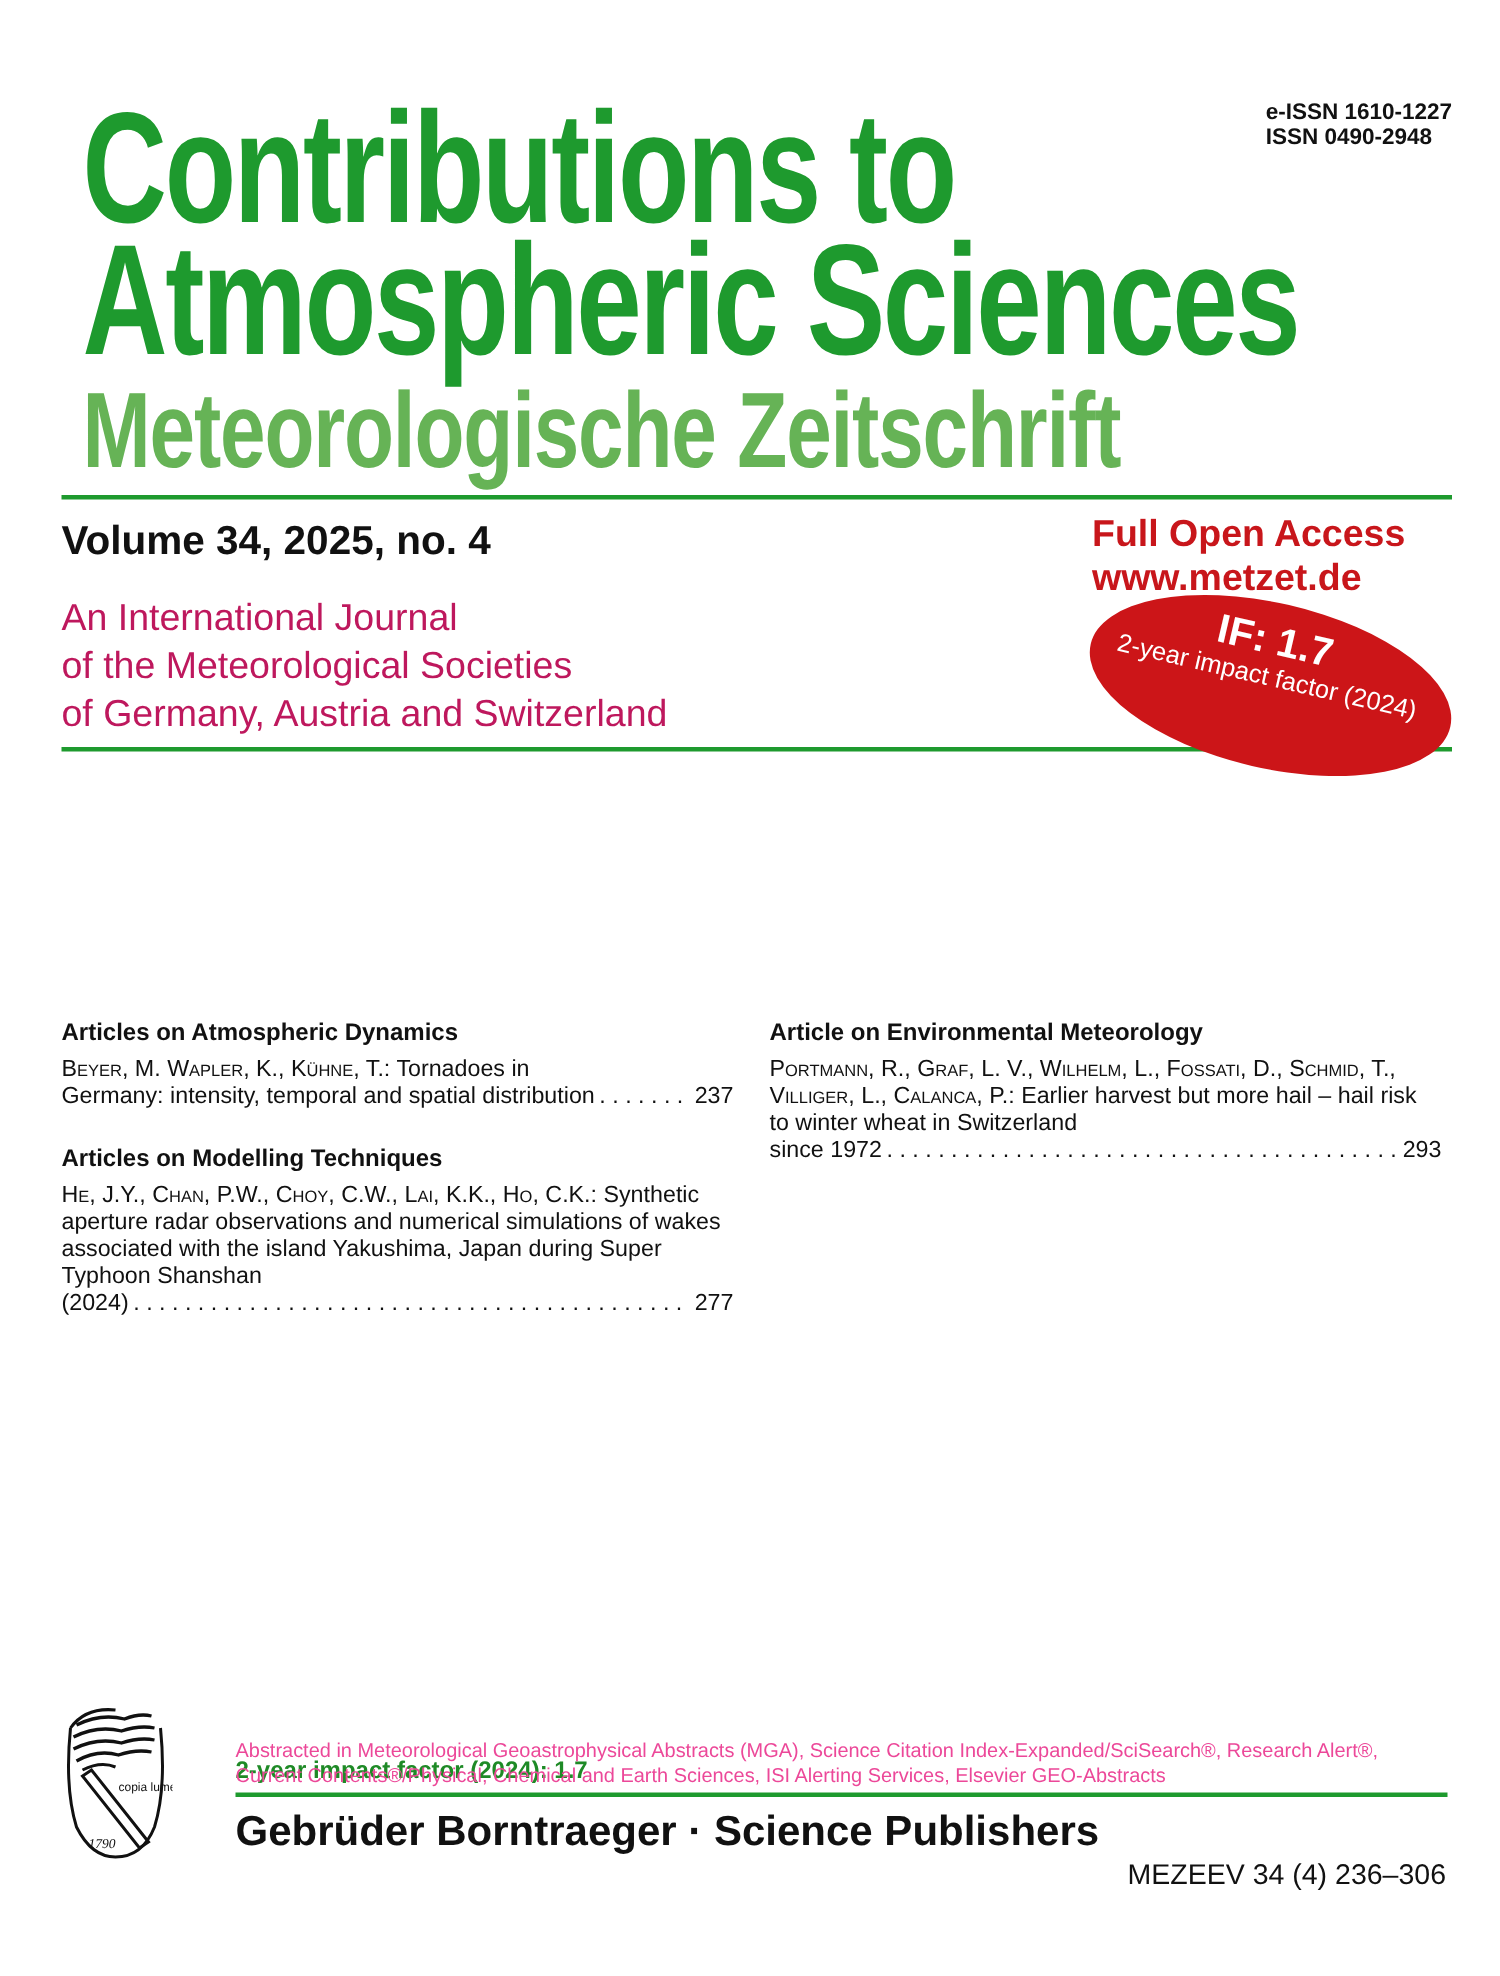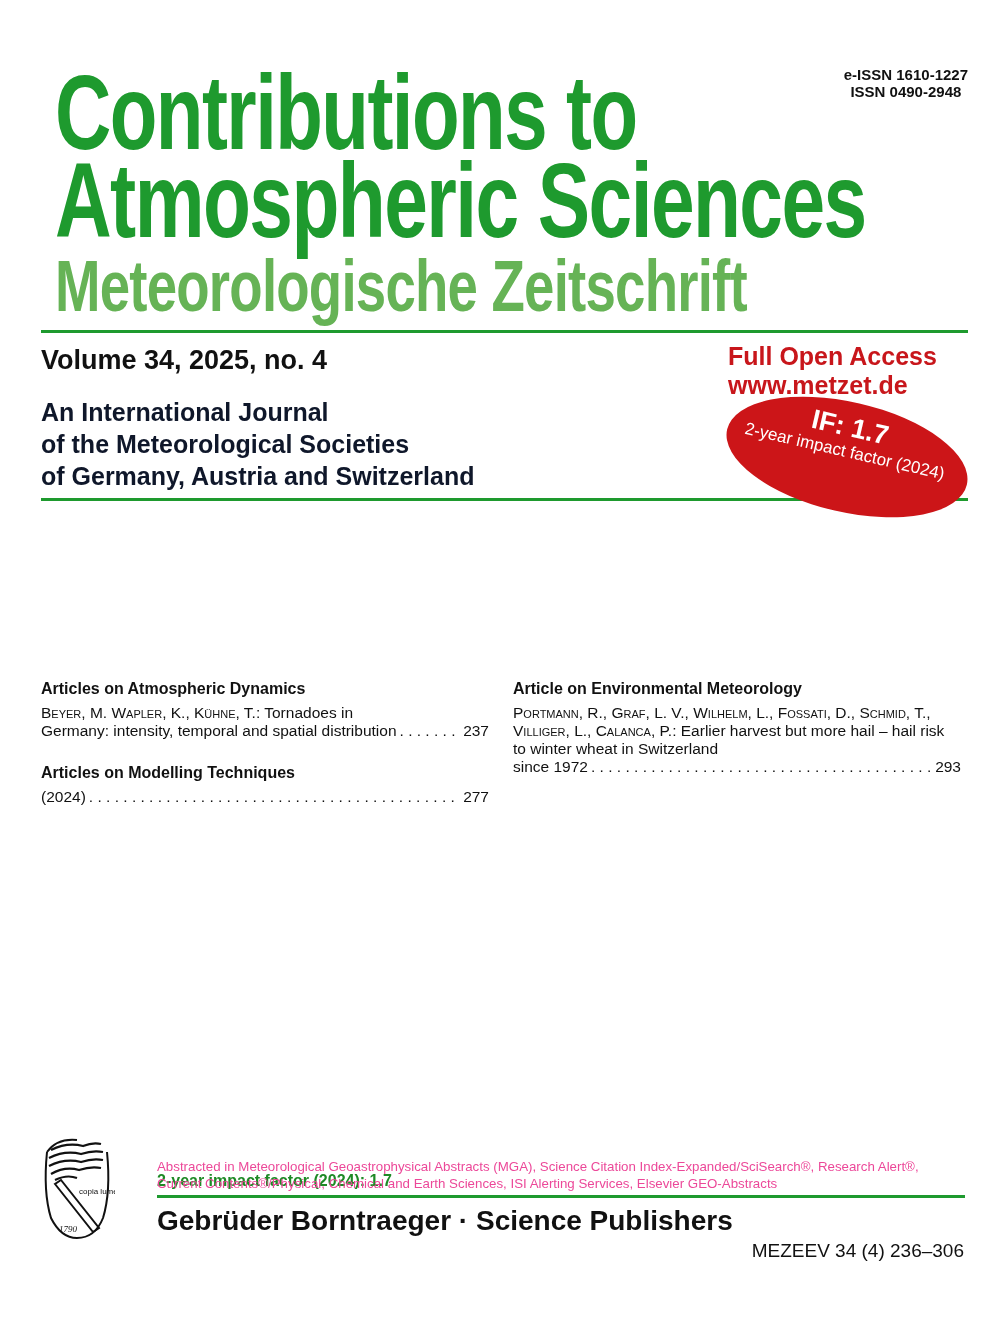--- a/index.html
+++ b/index.html
@@ -1,28 +1,28 @@
 <!DOCTYPE html>
 <html><head>
 <meta charset="utf-8">
 <style>
   html, body { margin: 0; padding: 0; }
   body { width: 1000px; height: 1317px; background: #ffffff; position: relative; overflow: hidden; font-family: "Liberation Sans", sans-serif; color: #111; }
   .abs { position: absolute; }
-  .issn { right: 32px; top: 66px; text-align: center; font-weight: bold; font-size: 15px; line-height: 17px; color: #111; font-family: "Liberation Sans", sans-serif; }
+  .issn { right: 32px; top: 66px; text-align: left; font-weight: bold; font-size: 15px; line-height: 17px; color: #111; font-family: "Liberation Sans", sans-serif; }
   .title-line { left: 55px; font-family: "Liberation Sans", sans-serif; font-weight: bold; color: #1e9a2e; letter-spacing: -2px; white-space: nowrap; transform-origin: left top; }
   .t1 { top: 60px; font-size: 100px; line-height: 100px; transform: scaleX(0.78) scaleY(1.05); }
   .t2 { top: 148px; font-size: 100px; line-height: 100px; transform: scaleX(0.785) scaleY(1.05); }
   .t3 { top: 251px; font-size: 70px; line-height: 70px; color: #66b356; transform: scaleX(0.78) scaleY(1.02); letter-spacing: -1px; }
   .rule { background: #1e9a2e; height: 3px; }
   .r1 { left: 41px; top: 330px; width: 927px; }
   .r2 { left: 41px; top: 498px; width: 927px; }
   .r3 { left: 157px; top: 1195px; width: 808px; }
   .volume { left: 41px; top: 345px; font-size: 27px; font-weight: bold; color: #111; }
-  .intl { left: 41px; top: 396px; font-size: 25px; line-height: 32px; color: #0f172a; font-weight: bold; }
+  .intl { left: 41px; top: 396px; font-size: 25px; line-height: 32px; color: #be185d; }
   .foa { left: 728px; top: 342px; width: 230px; text-align: left; color: #c8161b; font-weight: bold; font-size: 25px; line-height: 29px; }
   .ellipse { left: 724px; top: 402px; width: 246px; height: 110px; border-radius: 50%; background: #cc1518; transform: rotate(13deg); }
   .ellipse-text { left: 728px; top: 412px; width: 240px; color: #fff; text-align: center; transform: rotate(13deg); }
   .if-big { font-size: 27px; font-weight: bold; line-height: 30px; }
   .if-small { font-size: 17px; line-height: 20px; }
   .col { font-size: 15.5px; line-height: 18px; color: #111; }
   .colL { left: 41px; top: 656px; width: 448px; }
   .colR { left: 513px; top: 656px; width: 448px; }
   .sec-head { font-weight: bold; font-size: 16px; margin-bottom: 6px; margin-top: 24px; }
   .entry { margin-bottom: 6px; }
@@ -80,20 +80,21 @@
         <span class="txt">Germany: intensity, temporal and spatial distribution</span>
         <span class="dots"></span>
         <span class="pg">237</span>
       </div>
   </div>
   <div class="entry">
   </div>
 
   <div class="sec-head">Articles on Modelling Techniques</div>
   <div class="entry">
+    <div><span class="sc">He, J.Y., Chan, P.W., Choy, C.W., Lai, K.K., Ho, C.K.:</span> <span>Synthetic aperture radar observations and numerical simulations of wakes associated with the island Yakushima, Japan during Super Typhoon Shanshan</span></div>
     <div class="lastline">
         <span class="txt">(2024)</span>
         <span class="dots"></span>
         <span class="pg">277</span>
       </div>
   </div>
 </div>
 
 <div class="abs col colR">
   <div class="sec-head">Article on Environmental Meteorology</div>

